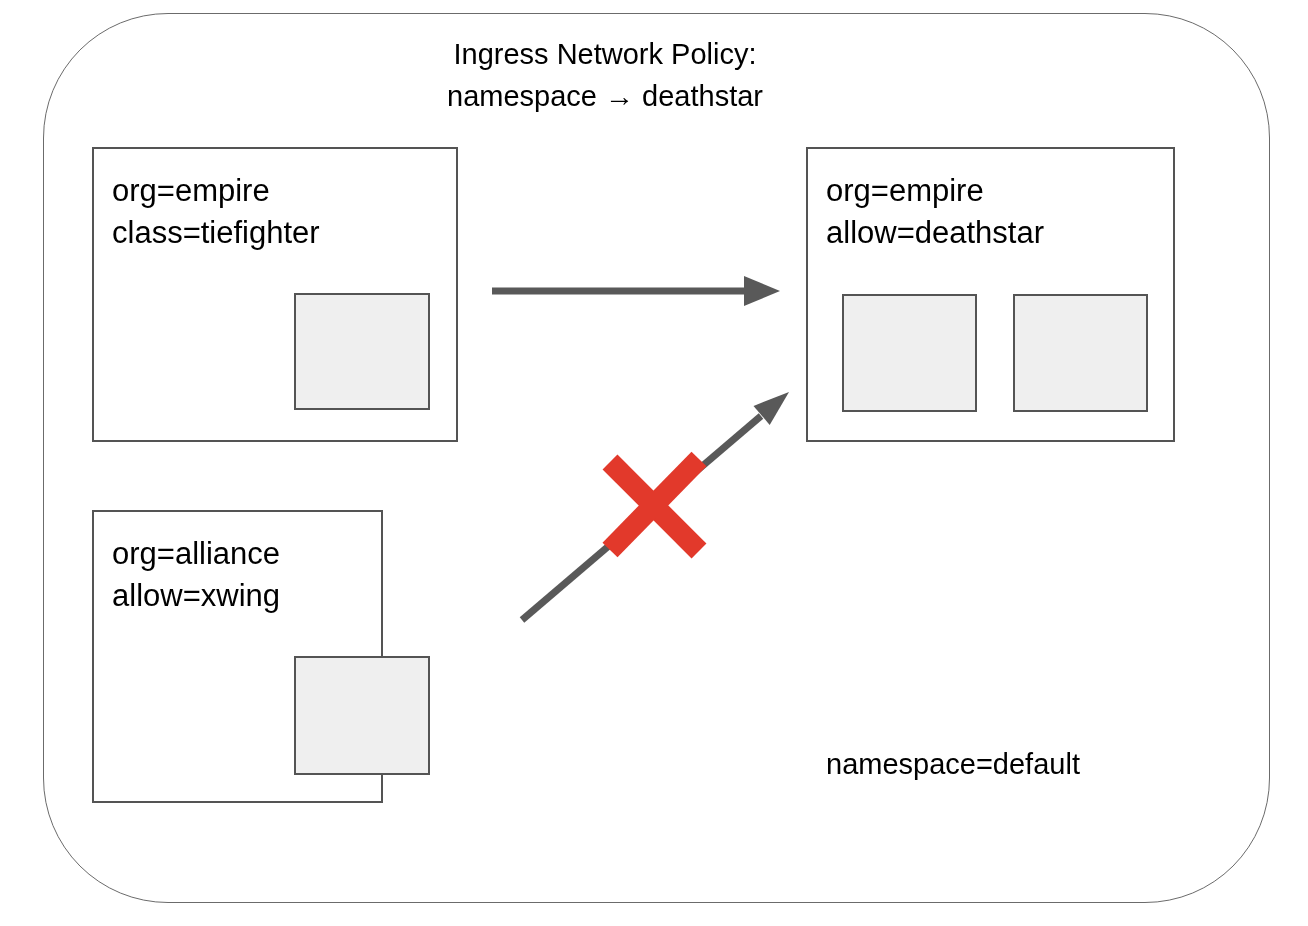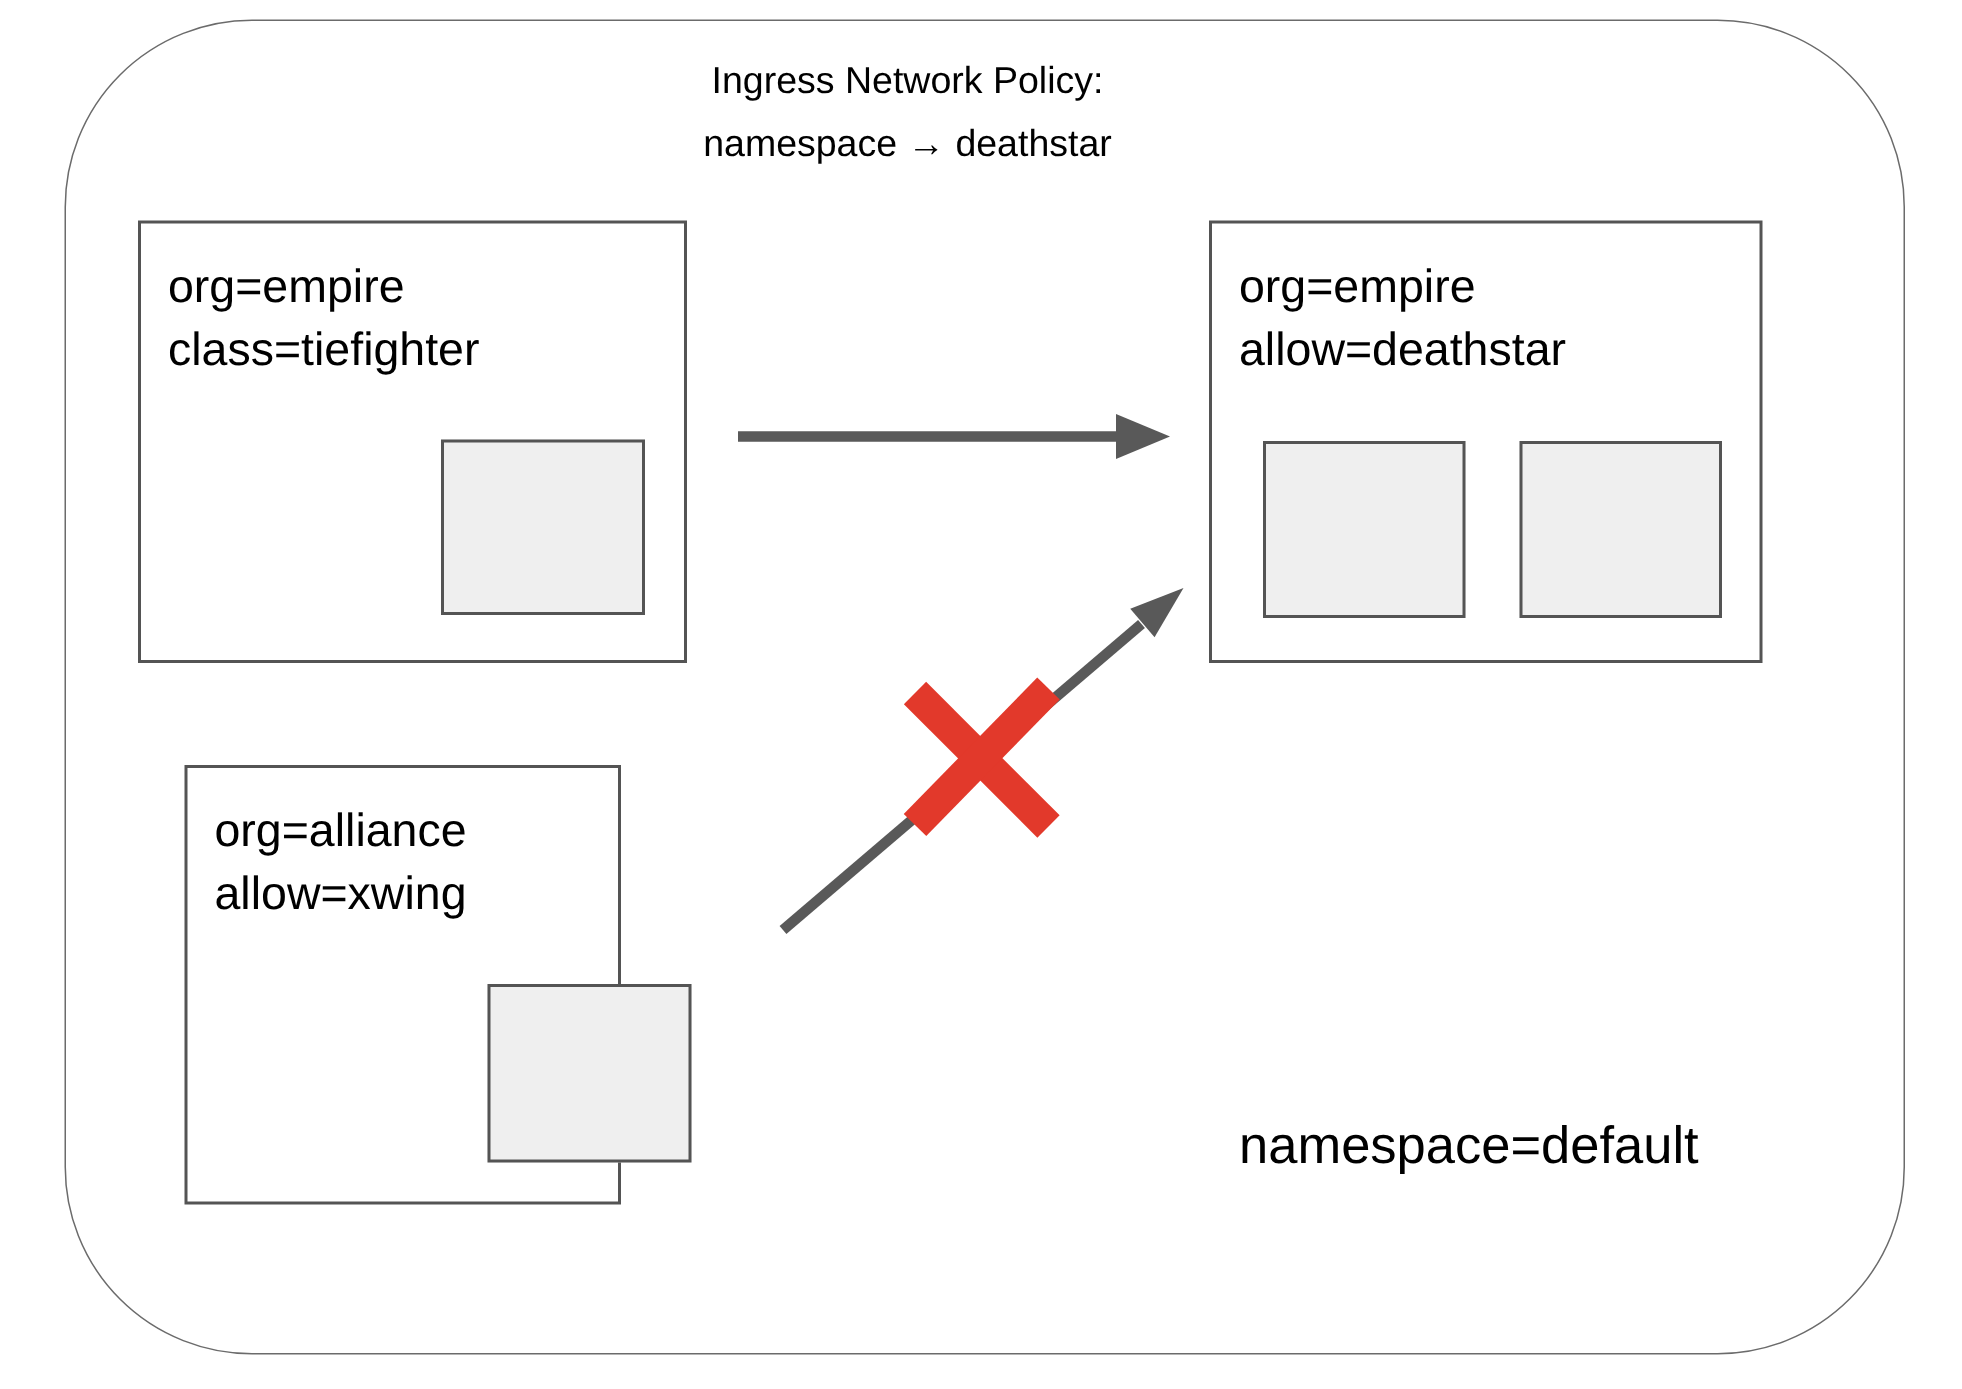--- a/index.html
+++ b/index.html
@@ -21,32 +21,32 @@
     width: 1227px; height: 890px;
     border: 1.5px solid var(--boundary-border, #6b6b6b);
     border-radius: 125px;
     background: transparent;
   }
 
   .title {
     position: absolute;
     left: 305px; top: 33px; width: 600px;
     text-align: center;
-    font-size: 25px;
+    font-size: 29px;
     line-height: 42px;
     white-space: nowrap;
   }
 
   .node {
     position: absolute;
     border: 2px solid var(--box-border, #545454);
     background: transparent;
   }
   #node-tiefighter { left: 92px;  top: 147px; width: 366px; height: 295px; }
-  #node-xwing      { left: 92px;  top: 510px; width: 291px; height: 293px; margin-left: 31px; }
+  #node-xwing      { left: 92px;  top: 510px; width: 291px; height: 293px; }
   #node-deathstar  { left: 806px; top: 147px; width: 369px; height: 295px; }
 
   .node-label {
     position: absolute;
     left: 18px; top: 21px;
     font-size: 31px;
     line-height: 42px;
     white-space: nowrap;
   }
 
@@ -56,21 +56,21 @@
     border: 2px solid var(--box-border, #545454);
   }
   #pod-tiefighter   { left: 200px; top: 144px; width: 136px; height: 117px; }
   #pod-xwing        { left: 200px; top: 144px; width: 136px; height: 119px; }
   #pod-deathstar-1  { left: 34px;  top: 145px; width: 135px; height: 118px; }
   #pod-deathstar-2  { left: 205px; top: 145px; width: 135px; height: 118px; }
 
   .ns-label {
     position: absolute;
     left: 826px; top: 747px;
-    font-size: 35px;
+    font-size: 29px;
     line-height: 34px;
     white-space: nowrap;
   }
 
   .overlay {
     position: absolute;
     left: 0; top: 0;
     pointer-events: none;
   }
   .arrow-shaft { stroke: var(--arrow, #595959); }

